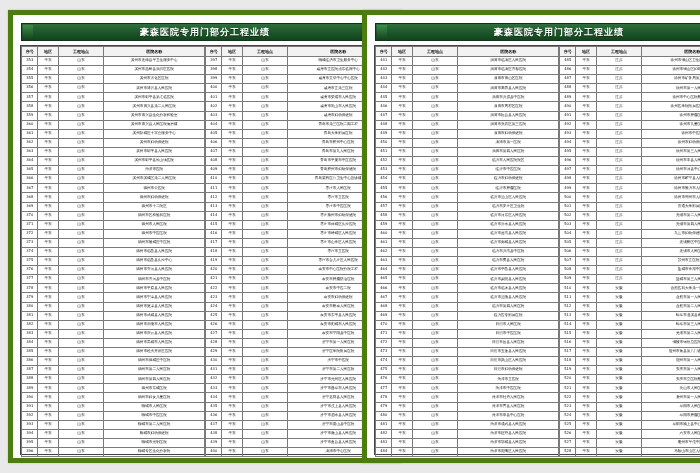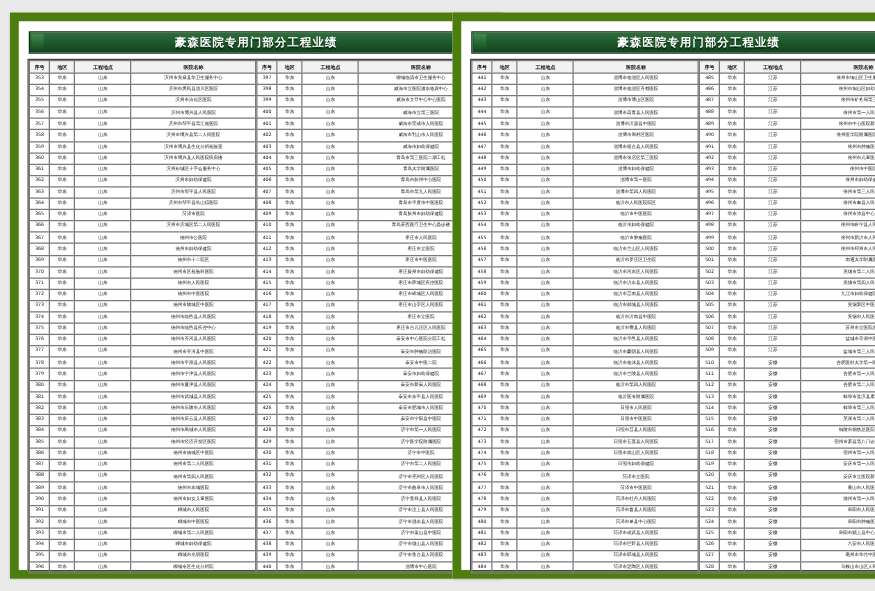--- a/index.html
+++ b/index.html
@@ -7,21 +7,21 @@
     width:700px;height:473px;
     background:#e9e9e9;
     font-family:"DejaVu Sans","Liberation Sans",sans-serif;
     overflow:hidden;
   }
   .page{
     position:absolute;
     top:10px;
     width:394px;height:453px;
     background:#ffffff;
-    border:7px solid #4d7c0f;
+    border:5px solid #4d7c0f;
     box-sizing:border-box;
     box-shadow:0 0 2px rgba(0,0,0,0.18);
   }
   .page.left{left:8px;}
   .page.right{left:362px;}
   .banner{
     margin:8px 8px 4px 8px;
     height:16px;
     background:linear-gradient(to bottom,#2f6f3c 0%,#1f5a2c 45%,#14421f 100%);
     border:1px solid #0d3317;

